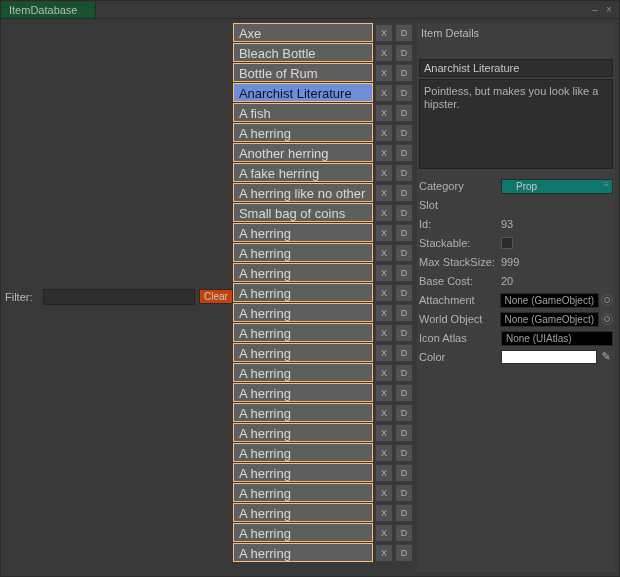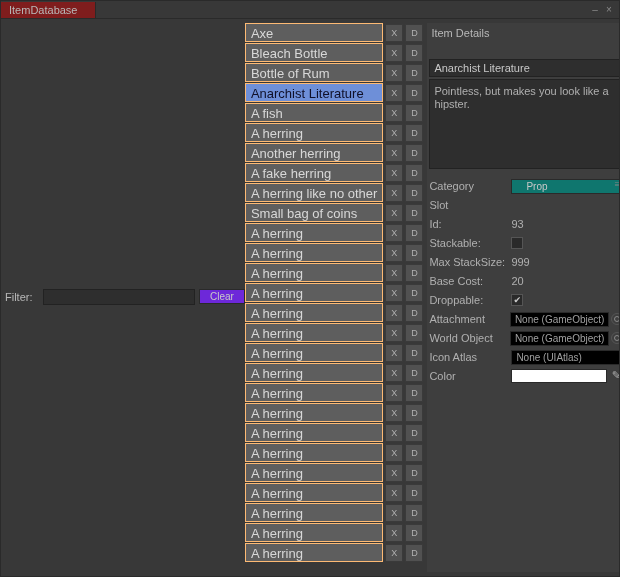--- a/index.html
+++ b/index.html
@@ -1,27 +1,27 @@
 <!DOCTYPE html>
 <html><head>
 <meta charset="utf-8">
 <style>
 * { margin: 0; padding: 0; box-sizing: border-box; font-family: Arial, sans-serif; }
 body { background: #3a3a3a; width: 620px; height: 577px; overflow: hidden; color: #b8b8b8; font-size: 11px; }
 .win { background: #383838; border: 1px solid #2a2a2a; height: 577px; display: flex; flex-direction: column; }
 .titlebar { display: flex; align-items: center; background: #383838; border-bottom: 1px solid #2a2a2a; height: 18px; }
-.tab { background: #7f1d1d; padding: 2px 18px 2px 8px; font-size: 11px; color: #b8b8b8; border-right: 1px solid #2a2a2a; position: relative; }
+.tab { background: #14532d; padding: 2px 18px 2px 8px; font-size: 11px; color: #b8b8b8; border-right: 1px solid #2a2a2a; position: relative; }
 .winbtns { margin-left: auto; display: flex; gap: 2px; padding-right: 4px; }
 .winbtn { width: 12px; height: 12px; color: #888; font-size: 10px; text-align: center; line-height: 12px; cursor: pointer; }
 .content { display: flex; flex: 1; overflow: hidden; padding: 4px; gap: 4px; }
 .left { flex: 1; display: flex; flex-direction: row; }
 .filterrow { display: flex; align-items: center; gap: 4px; margin-bottom: 2px; }
 .filterlabel { font-size: 11px; color: #b8b8b8; min-width: 34px; }
 .filterinput { flex: 1; background: #2e2e2e; border: 1px solid #222; height: 16px; color: #ccc; padding: 0 4px; font-size: 11px; }
-.clearbtn { background: #6d28d9; border: 1px solid #2a2a2a; color: #c8c8c8; font-size: 10px; padding: 1px 10px; cursor: pointer; }
+.clearbtn { background: #c2410c; border: 1px solid #2a2a2a; color: #c8c8c8; font-size: 10px; padding: 1px 4px; cursor: pointer; }
 .list { flex: 1; overflow: hidden; }
 .row { display: flex; align-items: center; height: 19px; margin-bottom: 1px; }
 .row-label { flex: 1; background: #5e5e5e; color: #d8d8d8; font-size: 13px; padding: 1px 5px; height: 19px; line-height: 17px; border: 1px solid #fdba74; overflow: hidden; white-space: nowrap; }
 .row.sel .row-label { background: #6e8fd8; color: #101028; }
 .rbtn { width: 18px; height: 18px; background: #515151; border: 1px solid #3a3a3a; color: #b0b0b0; font-size: 9px; text-align: center; line-height: 16px; margin-left: 2px; cursor: pointer; }
 .right { width: 198px; background: #3e3e3e; display: flex; flex-direction: column; padding: 2px; }
 .dhdr { font-size: 11px; color: #b8b8b8; padding: 2px 2px 20px 2px; }
 .dname { background: #2e2e2e; border: 1px solid #222; padding: 2px 4px; color: #c8c8c8; font-size: 11px; margin-bottom: 2px; }
 .ddesc { background: #2e2e2e; border: 1px solid #222; padding: 5px 4px; color: #b0b0b0; font-size: 11px; height: 90px; line-height: 13px; margin-bottom: 8px; }
 .drow { display: flex; align-items: center; height: 18px; margin-bottom: 1px; font-size: 11px; }
@@ -225,26 +225,20 @@
             <div class="dnum">999</div>
           </div>
         </div>
       <div class="drow">
           <div class="dlab">Base Cost:</div>
           <div class="dval">
             <div class="dnum">20</div>
           </div>
         </div>
       <div class="drow">
-          <div class="dlab">Droppable:</div>
-          <div class="dval">
-            <span class="chk" id="chk-drop">✔</span>
-          </div>
-        </div>
-      <div class="drow">
           <div class="dlab">Attachment</div>
           <div class="dval">
             <div class="objfield">None (GameObject)</div>
             <div class="objpick"></div>
           </div>
         </div>
       <div class="drow">
           <div class="dlab">World Object</div>
           <div class="dval">
             <div class="objfield">None (GameObject)</div>

